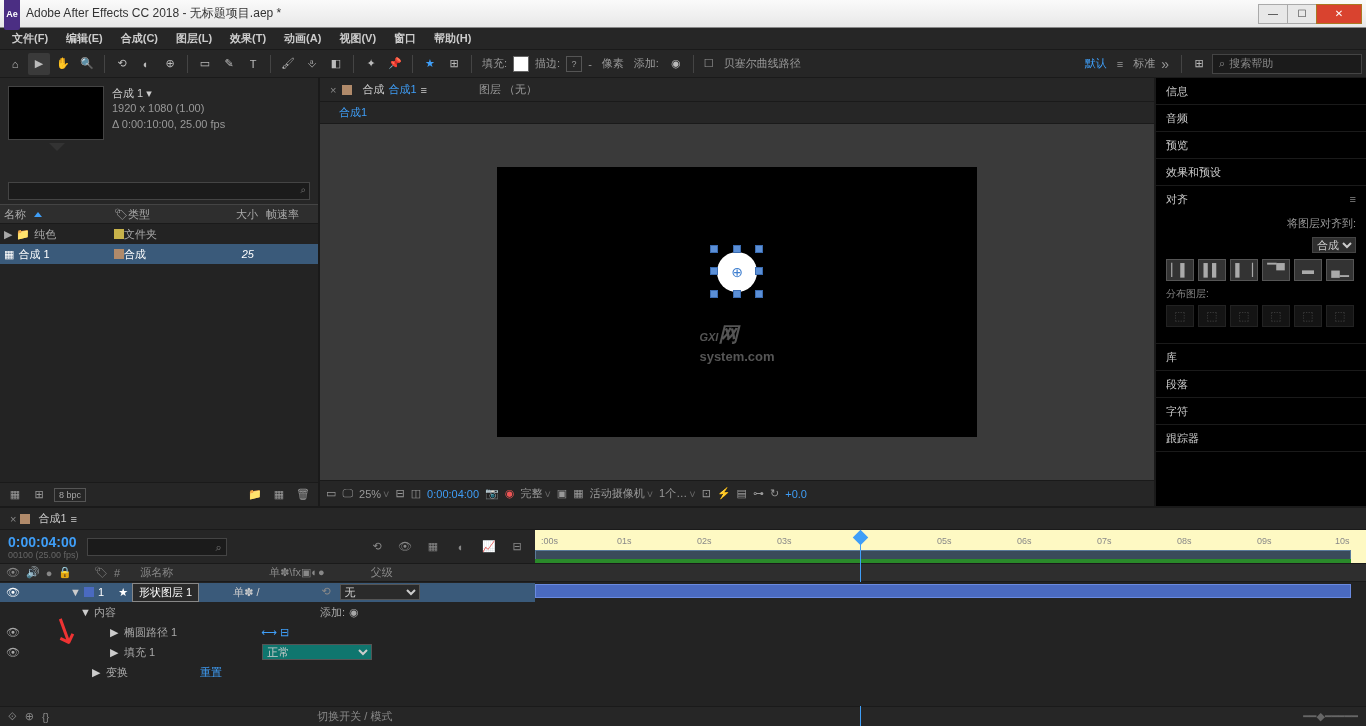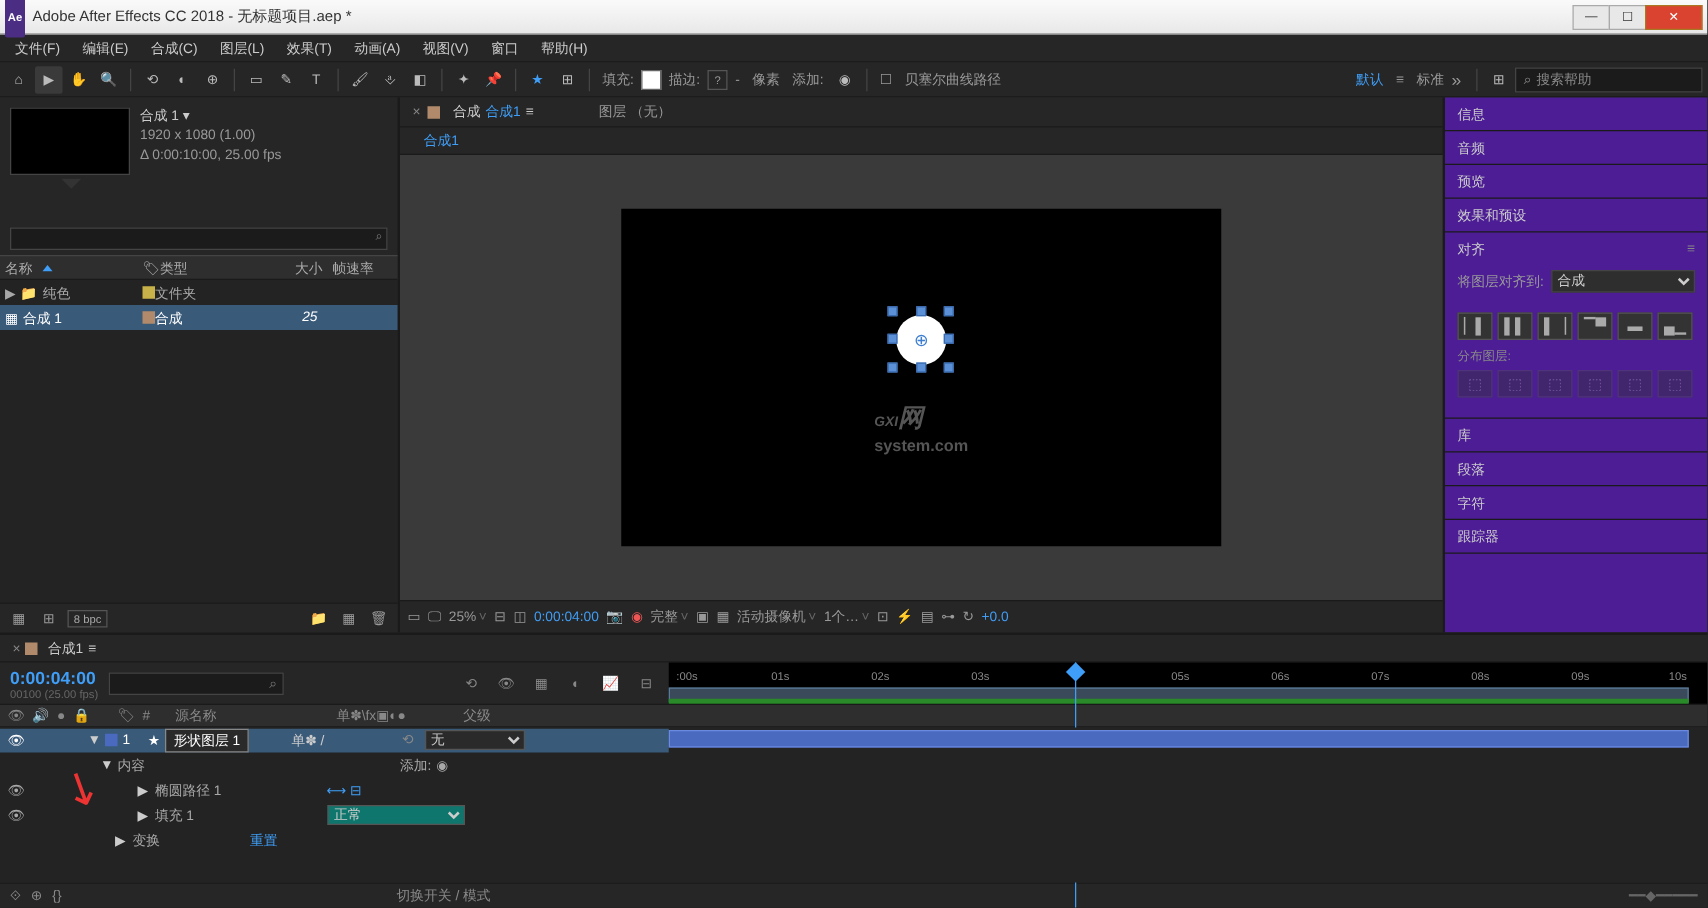--- a/index.html
+++ b/index.html
@@ -8,21 +8,21 @@
 
 .titlebar { height: 28px; background: linear-gradient(#fafafa, #e8e8e8); display: flex; align-items: center; padding: 0 4px; border-bottom: 1px solid #888; }
 .titlebar .app-icon { width: 16px; height: 32px; background: #4b2e83; border-radius: 2px; margin-right: 6px; display:flex;align-items:center;justify-content:center;color:#fff;font-size:9px;font-weight:bold; }
 .titlebar .title { color: #333; font-size: 12px; flex: 1; }
 .titlebar .winctl { display: flex; gap: 0; }
 .titlebar .winbtn { width: 30px; height: 20px; display: flex; align-items: center; justify-content: center; font-size: 10px; color:#333; background:#e8e8e8; border:1px solid #aaa; margin-left:-1px;}
 .titlebar .winbtn.close { background: #d9432f; color: #fff; width:46px; border-color:#a72; }
 
 
 .menubar { height: 22px; background: #262626; display: flex; align-items: center; padding: 0 4px; gap: 2px; border-bottom:1px solid #1a1a1a;}
-.menubar .item { padding: 2px 8px; color: #ccc; cursor: default; }
+.menubar .item { padding: 2px 8px; color: #ccc; cursor: default; font-weight: bold; }
 
 
 .toolbar { height: 28px; background: #262626; display: flex; align-items: center; padding: 0 4px; gap: 2px; border-bottom:1px solid #1a1a1a; }
 .toolbar .tool { width: 22px; height: 22px; display: flex; align-items: center; justify-content: center; color: #bbb; border-radius:2px;}
 .toolbar .tool.active { background: #3a3a3a; }
 .toolbar .sep { width: 1px; height: 18px; background: #444; margin: 0 4px; }
 .toolbar .lbl { color: #999; margin: 0 4px; }
 .toolbar .swatch { width: 16px; height: 16px; background: #fff; border: 1px solid #666; }
 .toolbar .dd { width:16px; height:16px; border:1px solid #555; display:flex;align-items:center;justify-content:center;color:#999;font-size:9px;}
 .toolbar .spacer { flex: 1; }
@@ -76,46 +76,46 @@
 .comp .shape { position: absolute; top: 85px; left: 220px; width: 40px; height: 40px; background: #fff; border-radius: 50%; display:flex;align-items:center;justify-content:center;color:#3f7fcf;font-size:14px;}
 .comp .handle { position: absolute; width: 8px; height: 8px; background: #5b8fd6; border:1px solid #3a6bb0;}
 .comp .watermark { color: #555; font-size: 32px; font-weight: bold; font-style: italic; position:absolute;top:145px;}
 .comp .watermark .sm{font-size:13px;font-style:normal;}
 .comp .vfooter { height: 26px; background: #262626; display: flex; align-items: center; padding: 0 6px; gap: 6px; border-top:1px solid #1a1a1a;}
 .comp .vfooter .item{color:#999;display:flex;align-items:center;gap:2px;}
 .comp .vfooter .blue{color:#3f9ef7;}
 .comp .vfooter .dd::after{content:" ˅";color:#666;}
 
 
-.right { width: 210px; background: #4c1d95; display: flex; flex-direction: column; }
+.right { width: 210px; background: #000000; display: flex; flex-direction: column; }
 .right .panel { border-bottom: 1px solid #1a1a1a; }
 .right .panel .hdr { height: 26px; display: flex; align-items: center; padding: 0 10px; color: #ccc; justify-content:space-between;}
 .right .panel .hdr .menu{color:#888;}
 .right .align-body{padding:4px 10px 10px;}
-.right .align-body .lbl-row{display:flex;align-items:center;gap:6px;margin-bottom:16px;color:#999;font-size:10px;}
+.right .align-body .lbl-row{display:flex;align-items:flex-end;gap:6px;margin-bottom:6px;color:#999;font-size:10px;flex-direction:column;}
 .right .align-body .lbl-row select{background:#2e2e2e;border:1px solid #444;color:#ccc;flex:1;height:18px;}
 .right .align-body .btnrow{display:flex;gap:4px;margin-bottom:6px;}
 .right .align-body .abtn{width:28px;height:22px;background:#333;border:1px solid #555;display:flex;align-items:center;justify-content:center;color:#aaa;font-size:12px;}
 .right .align-body .abtn.dis{opacity:.4;}
 .right .align-body .sub{color:#888;font-size:10px;margin-bottom:4px;}
 
 
 .timeline { position: absolute; left: 0; right: 0; bottom: 0; height: 220px; background: #262626; border-top: 2px solid #1a1a1a; display:flex;flex-direction:column;}
 .timeline .tabs { height: 22px; display: flex; align-items: center; padding-left:10px; border-bottom:1px solid #1a1a1a;}
 .timeline .tabs .tab{padding:2px 8px;color:#ccc;display:flex;align-items:center;gap:4px;}
 .timeline .tabs .x{color:#888;margin-right:4px;}
 .timeline .header { height: 34px; display: flex; border-bottom: 1px solid #1a1a1a; }
 .timeline .left-head { width: 535px; display: flex; align-items: center; padding: 0 8px; gap: 8px;}
 .timeline .timecode{color:#3f9ef7;font-size:14px;font-weight:bold;}
 .timeline .timecode-sub{color:#666;font-size:9px;}
 .timeline .search-tl{background:#1b1b1b;border:1px solid #444;height:18px;width:140px;padding:0 16px 0 4px;position:relative;}
 .timeline .search-tl .mag{position:absolute;right:4px;top:2px;color:#777;}
 .timeline .tl-icons{display:flex;gap:8px;margin-left:auto;}
 .timeline .tl-icons .ic{width:20px;height:20px;display:flex;align-items:center;justify-content:center;color:#888;}
-.timeline .ruler { flex: 1; position: relative; background:#000000;text-align:right;}
+.timeline .ruler { flex: 1; position: relative; background:#fef9c3;text-align:right;}
 .timeline .ruler .tick{position:absolute;top:6px;color:#888;font-size:9px;}
 .timeline .ruler .playhead{position:absolute;top:0;width:1px;height:220px;background:#3f9ef7;}
 .timeline .ruler .playhead::before{content:"";position:absolute;top:2px;left:-5px;width:11px;height:11px;background:#3f9ef7;transform:rotate(45deg);}
 .timeline .ruler .workarea{position:absolute;top:20px;left:0;right:15px;height:12px;background:#3a4a5a;border:1px solid #5a7a9a;}
 .timeline .cols-row { height: 18px; display: flex; background: #2e2e2e; border-bottom:1px solid #1a1a1a;}
 .timeline .cols-row .l{width:535px;display:flex;align-items:center;padding:0 6px;gap:6px;color:#888;font-size:10px;}
 .timeline .layers { flex: 1; background:#232323;position:relative;}
 .timeline .layer { height: 20px; display: flex; align-items: center; }
 .timeline .layer .l{width:535px;display:flex;align-items:center;padding:0 6px;gap:4px;font-size:10px;}
 .timeline .layer .r{flex:1;position:relative;height:100%;}

